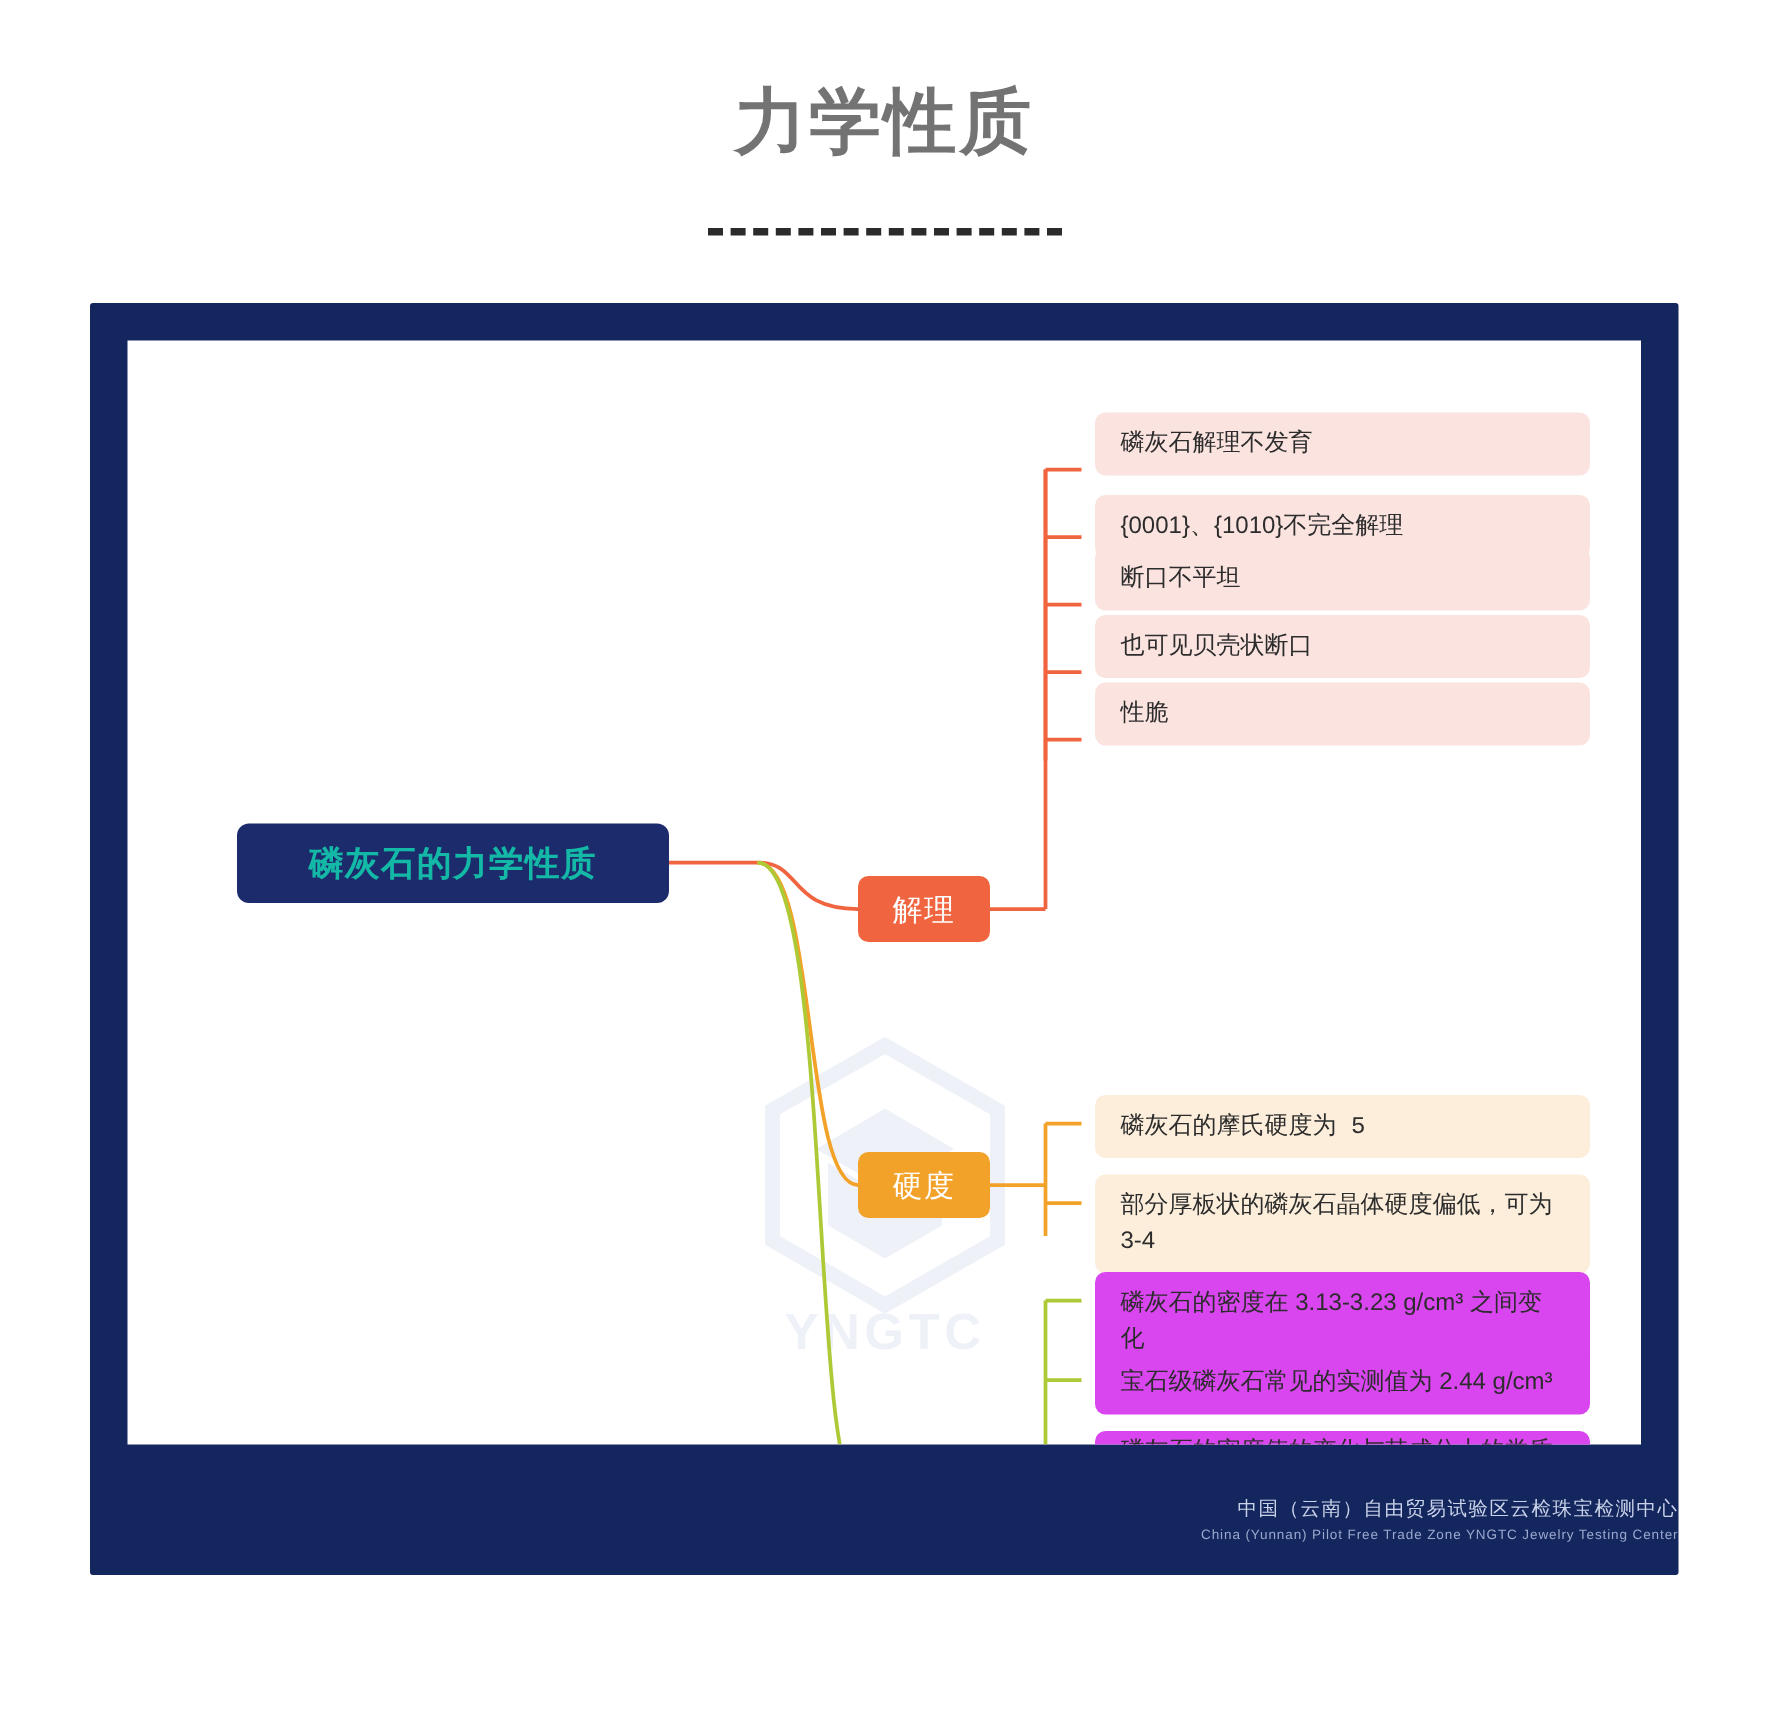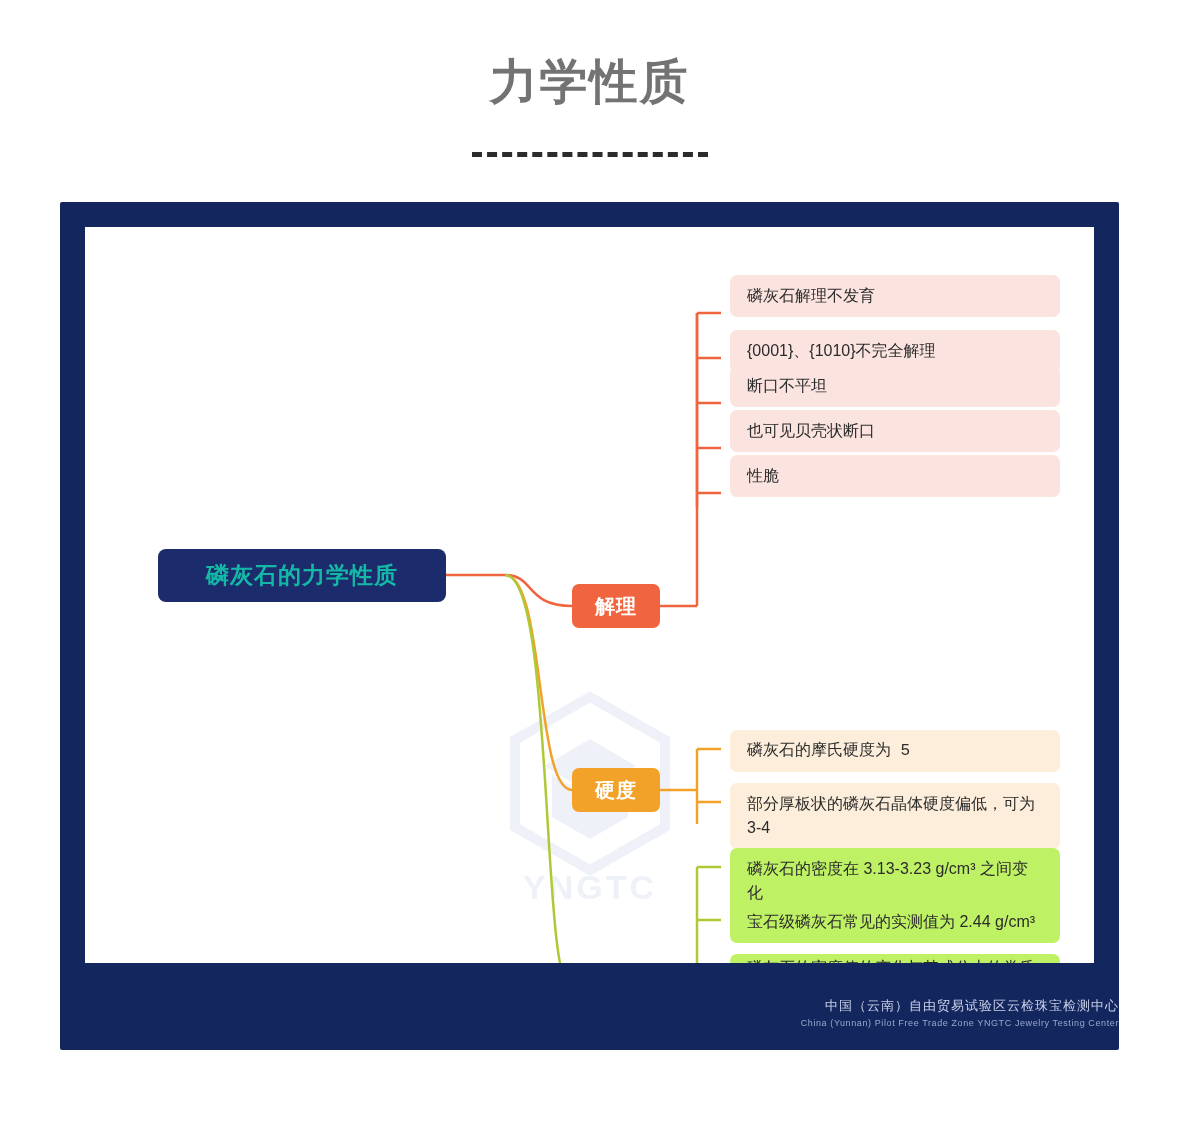--- a/index.html
+++ b/index.html
@@ -87,41 +87,41 @@
     font-weight: bold;
     display: flex; align-items: center; justify-content: center;
     letter-spacing: 1px;
   }
 
   .branch-node {
     position: absolute;
     border-radius: 7px;
     color: #ffffff;
     font-size: 20px;
-    font-weight: bold;
+    font-weight: normal;
     display: flex; align-items: center; justify-content: center;
     letter-spacing: 1px;
     width: 88px; height: 44px;
   }
   .branch-jieli { left: 487px; top: 357px; background: #f0653f; }
   .branch-yingdu { left: 487px; top: 541px; background: #f3a229; }
 
   .leaf {
     position: absolute;
     border-radius: 7px;
     padding: 9px 17px;
     font-size: 16px;
     line-height: 1.5;
     color: #2c2c2c;
     display: flex;
     align-items: center;
   }
   .leaf.pink  { background: #fbe4e0; }
   .leaf.peach { background: #fdeedb; }
-  .leaf.green { background: #bef264; }
+  .leaf.green { background: #d946ef; }
 </style>
 </head>
 <body>
 
 <div id="page">
 
   <div class="title-wrap">
     <div class="title">力学性质</div>
   </div>
   <div class="title-rule"></div>

